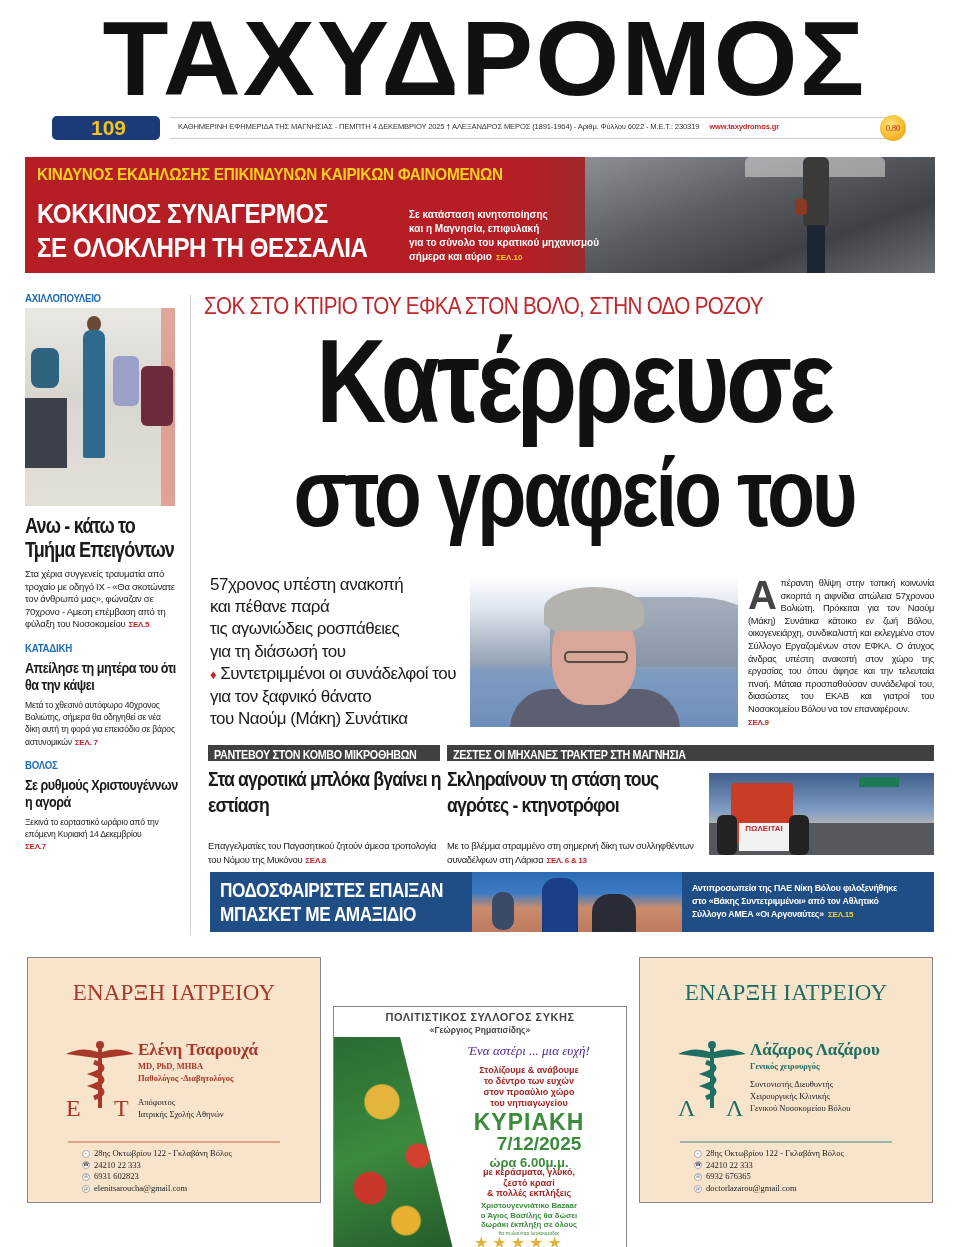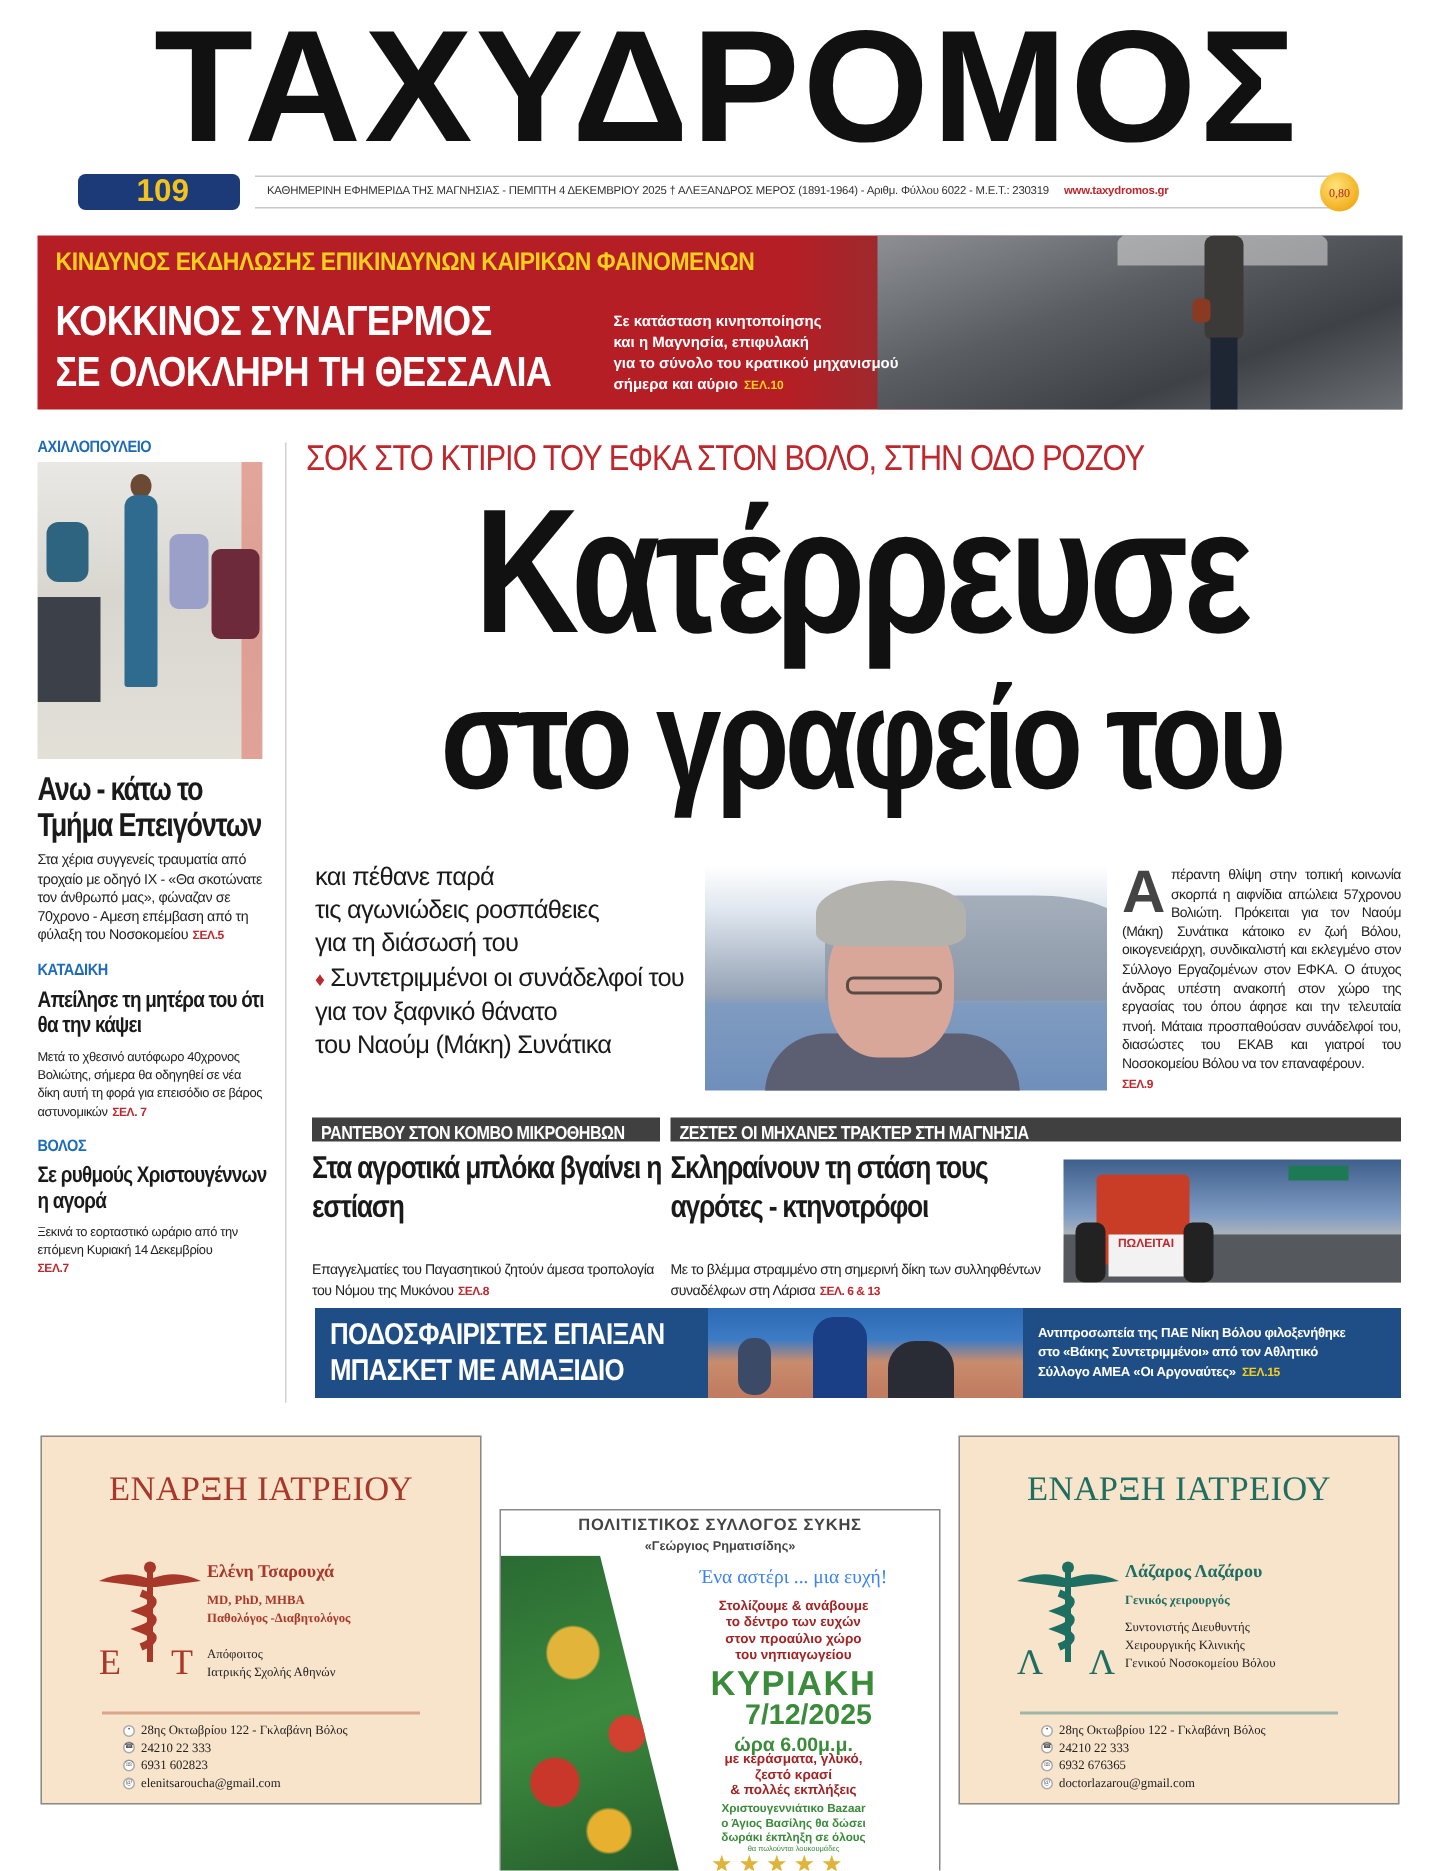--- a/index.html
+++ b/index.html
@@ -102,39 +102,39 @@
   .sport .photo .pl2 { position: absolute; left: 120px; top: 22px; width: 44px; height: 38px; background: #2a2c35; border-radius: 18px 18px 0 0; }
   .sport .photo .pl3 { position: absolute; left: 20px; top: 20px; width: 22px; height: 38px; background: #3b4a66; border-radius: 10px; }
   .sport .sub { position: absolute; left: 482px; top: 10px; color: #fff; font-weight: bold; font-size: 8.8px; line-height: 13px; letter-spacing: -0.2px; }
 
   
   .ad { top: 957px; width: 294px; height: 246px; background: #f8e3cb; border: 1px solid #8a8a8a; }
   .ad1 { left: 27px; }
   .ad3 { left: 639px; }
   .ad .title { position: absolute; left: 0; width: 100%; top: 22px; text-align: center; font-family: "Liberation Serif", serif; font-size: 23px; letter-spacing: 0.2px; }
   .ad .caduceus { position: absolute; left: 36px; top: 82px; width: 72px; height: 78px; }
-  .ad .name { position: absolute; left: 110px; top: 82px; font-family: "Liberation Serif", serif; font-weight: bold; font-size: 12px; }
+  .ad .name { position: absolute; left: 110px; top: 82px; font-family: "Liberation Serif", serif; font-weight: bold; font-size: 17px; }
   .ad .creds { position: absolute; left: 110px; top: 102px; font-family: "Liberation Serif", serif; font-size: 8.5px; line-height: 12px; font-weight: bold; }
   .ad .info { position: absolute; left: 110px; font-family: "Liberation Serif", serif; font-size: 8.5px; line-height: 12px; color: #222; }
   .ad .rule { position: absolute; left: 40px; right: 40px; top: 183px; height: 2px; }
   .ad .contacts { position: absolute; left: 54px; top: 190px; font-family: "Liberation Serif", serif; font-size: 8.5px; line-height: 11.6px; color: #222; }
   .ad .contacts div { display: flex; align-items: center; gap: 4px; }
   .ad .cicon { width: 8px; height: 8px; border-radius: 50%; background: #fff; border: 1px solid #aaa; font-size: 5px; line-height: 6px; text-align: center; color: #555; }
 
   .ad2 { left: 333px; top: 1006px; width: 294px; height: 246px; background: #ffffff; border: 1px solid #8a8a8a; overflow: hidden; }
   .ad2 .org { position: absolute; left: 0; width: 100%; top: 4px; text-align: center; font-weight: bold; font-size: 11px; color: #444; letter-spacing: 0.5px; }
   .ad2 .org2 { position: absolute; left: 0; width: 100%; top: 18px; text-align: center; font-weight: bold; font-size: 8.5px; color: #444; }
   .ad2 .tree { position: absolute; left: 0; top: 30px; width: 120px; height: 216px;
     background: radial-gradient(circle at 40% 30%, #e2b43a 0 10%, transparent 11%),
                 radial-gradient(circle at 70% 55%, #d2412f 0 8%, transparent 9%),
                 radial-gradient(circle at 30% 70%, #c9372a 0 9%, transparent 10%),
                 radial-gradient(circle at 60% 85%, #e7b12f 0 7%, transparent 8%),
                 linear-gradient(160deg, #2a6b33 0%, #3c8a3e 50%, #24592b 100%);
     clip-path: polygon(0 0, 55% 0, 100% 100%, 0 100%); }
-  .ad2 .slogan { position: absolute; left: 100px; width: 190px; top: 36px; text-align: center; font-family: "Liberation Serif", serif; font-size: 13px; color: #3b82f6; }
+  .ad2 .slogan { position: absolute; left: 100px; width: 190px; top: 36px; text-align: center; font-family: "Liberation Serif", serif; font-style: italic; font-size: 13px; color: #4c1d95; }
   .ad2 .desc { position: absolute; left: 100px; width: 190px; top: 58px; text-align: center; font-weight: bold; font-size: 9px; line-height: 11px; color: #a22424; }
   .ad2 .day { position: absolute; left: 100px; width: 190px; top: 102px; text-align: center; font-weight: 900; font-size: 23px; color: #3a8b3a; letter-spacing: 1px; }
   .ad2 .date { position: absolute; left: 110px; width: 190px; top: 126px; text-align: center; font-weight: 900; font-size: 19px; color: #3a8b3a; }
   .ad2 .time { position: absolute; left: 100px; width: 190px; top: 148px; text-align: center; font-weight: bold; font-size: 13px; color: #3a8b3a; }
   .ad2 .treats { position: absolute; left: 100px; width: 190px; top: 160px; text-align: center; font-weight: bold; font-size: 9px; line-height: 10.5px; color: #a22424; }
   .ad2 .bazaar { position: absolute; left: 100px; width: 190px; top: 194px; text-align: center; font-weight: bold; font-size: 7.8px; line-height: 9.6px; color: #3a8b3a; }
   .ad2 .small { position: absolute; left: 100px; width: 190px; top: 223px; text-align: center; font-size: 5px; color: #3a8b3a; }
   .ad2 .stars { position: absolute; left: 140px; top: 226px; color: #e0b43a; font-size: 16px; letter-spacing: 4px; }
 </style>
 </head>
@@ -212,20 +212,21 @@
 
 <div class="abs mainphoto">
   <div class="mount"></div>
     <div class="shirt"></div>
     <div class="face"></div>
     <div class="hair"></div>
     <div class="glasses"></div>
 </div>
 
 <div class="abs deck">
+  <span class="l">57χρονος υπέστη ανακοπή</span>
   <span class="l">και πέθανε παρά</span>
   <span class="l">τις αγωνιώδεις ροσπάθειες</span>
   <span class="l">για τη διάσωσή του</span>
   <span class="l"><span class="bullet">♦</span><span>Συντετριμμένοι οι συνάδελφοί του</span></span>
   <span class="l">για τον ξαφνικό θάνατο</span>
   <span class="l">του Ναούμ (Μάκη) Συνάτικα</span>
 </div>
 
 <div class="abs dropcap-body">
   <span class="dropcap">Α</span><span>πέραντη θλίψη στην τοπική κοινωνία σκορπά η αιφνίδια απώλεια 57χρονου Βολιώτη. Πρόκειται για τον Ναούμ (Μάκη) Συνάτικα κάτοικο εν ζωή Βόλου, οικογενειάρχη, συνδικαλιστή και εκλεγμένο στον Σύλλογο Εργαζομένων στον ΕΦΚΑ. Ο άτυχος άνδρας υπέστη ανακοπή στον χώρο της εργασίας του όπου άφησε και την τελευταία πνοή. Μάταια προσπαθούσαν συνάδελφοί του, διασώστες του ΕΚΑΒ και γιατροί του Νοσοκομείου Βόλου να τον επαναφέρουν.</span><br><span class="sela-red" style="margin-left:0">ΣΕΛ.9</span>

